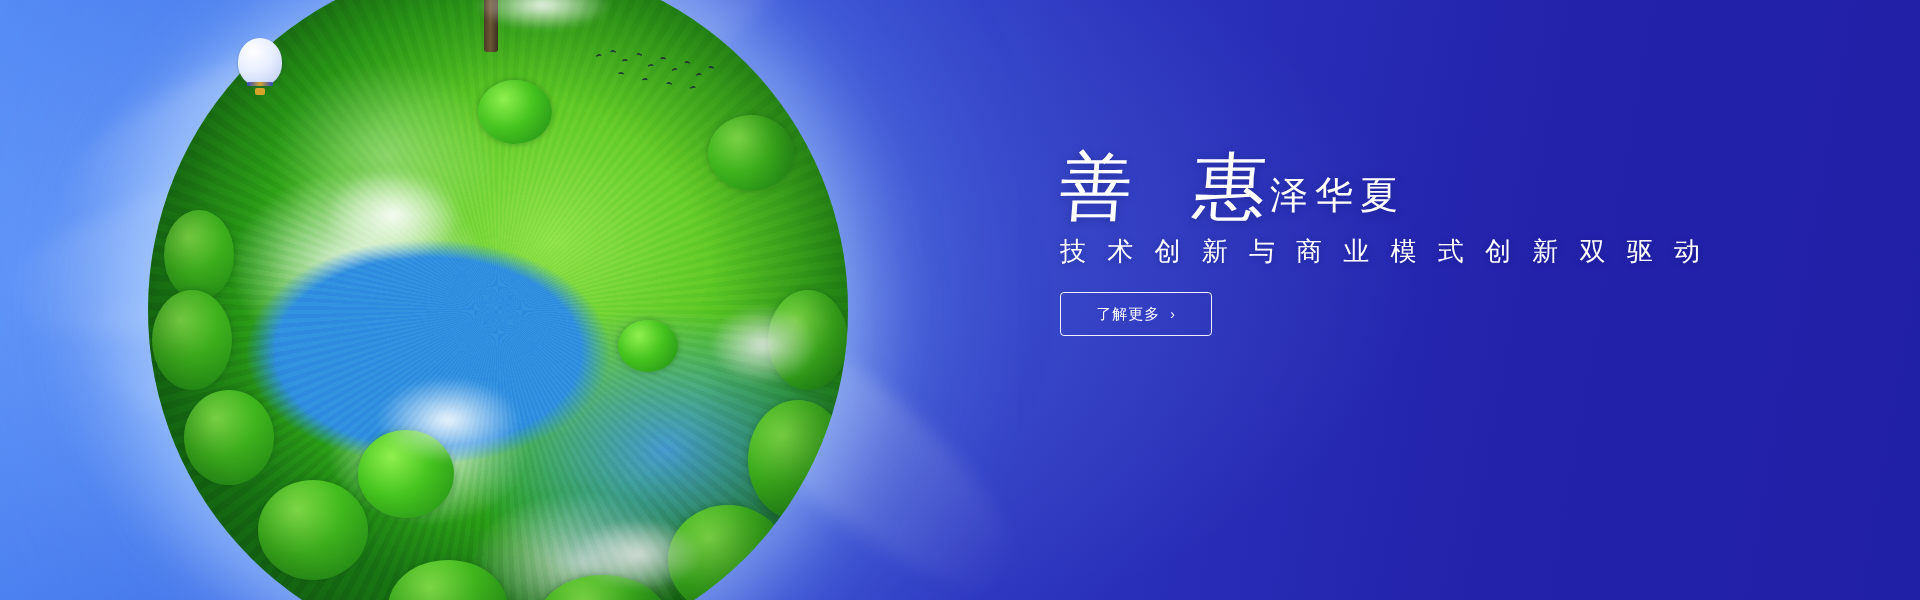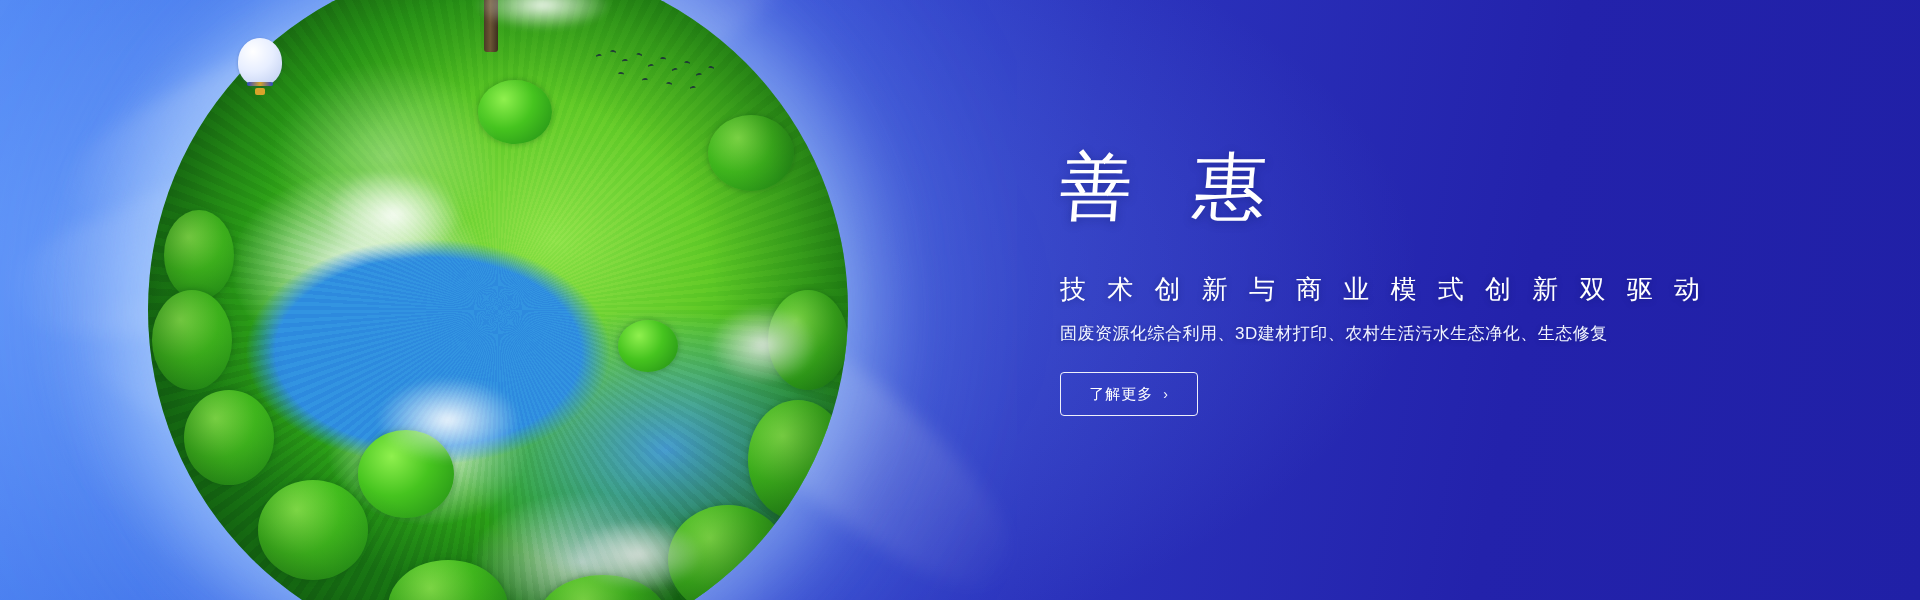--- a/index.html
+++ b/index.html
@@ -121,21 +121,21 @@
   }
   .hl-small{
     font-family:"Liberation Serif","DejaVu Serif",serif;
     font-size:38px;line-height:1;font-weight:400;
     letter-spacing:7px;
     padding-bottom:6px;
   }
   .hl-gap{width:58px;display:inline-block;}
 
   .subtitle{
-    margin-top:56px;
+    margin-top:18px;
     font-size:26px;line-height:1;font-weight:400;
     letter-spacing:7px;
     color:#ffffff;
     text-shadow:0 1px 6px rgba(10,20,80,.35);
     white-space:nowrap;
   }
   .desc{
     margin-top:22px;
     font-size:17px;line-height:1.2;font-weight:400;
     letter-spacing:.5px;
@@ -146,21 +146,21 @@
   .cta{
     margin-top:28px;
     display:inline-flex;align-items:center;justify-content:center;gap:8px;
     width:116px;height:42px;
     border:1px solid rgba(255,255,255,.92);
     border-radius:4px;
     background:transparent;
     color:#ffffff;
     font-size:15px;letter-spacing:1px;
     cursor:pointer;
-    padding:0 10px;
+    padding:0 17px;
     box-sizing:content-box;
   }
   .cta .chev{font-size:14px;opacity:.95;margin-left:2px;}
 </style>
 </head>
 <body>
 
 <div class="banner">
 
   <div class="sky-haze"></div>
@@ -225,25 +225,25 @@
     <span class="bird" style="left:74px;top:34px;--r:9deg"></span>
     <span class="bird" style="left:98px;top:38px;--r:-11deg"></span>
   </div>
 
   <div class="copy">
 
     <div class="headline">
       <span class="hl-big">善</span>
       <span class="hl-gap"></span>
       <span class="hl-big">惠</span>
+      <span class="hl-small">泽华夏</span>
     </div>
 
     <div class="subtitle">技 术 创 新 与 商 业 模 式 创 新 双 驱 动</div>
 
-    <div class="desc">固废资源化综合利用、3D建材打印、农村生活污水生态净化、生态修复</div>
 
     <div class="cta">
       <span>了解更多</span>
       <span class="chev">›</span>
     </div>
 
   </div>
 </div>
 
 </body></html>

